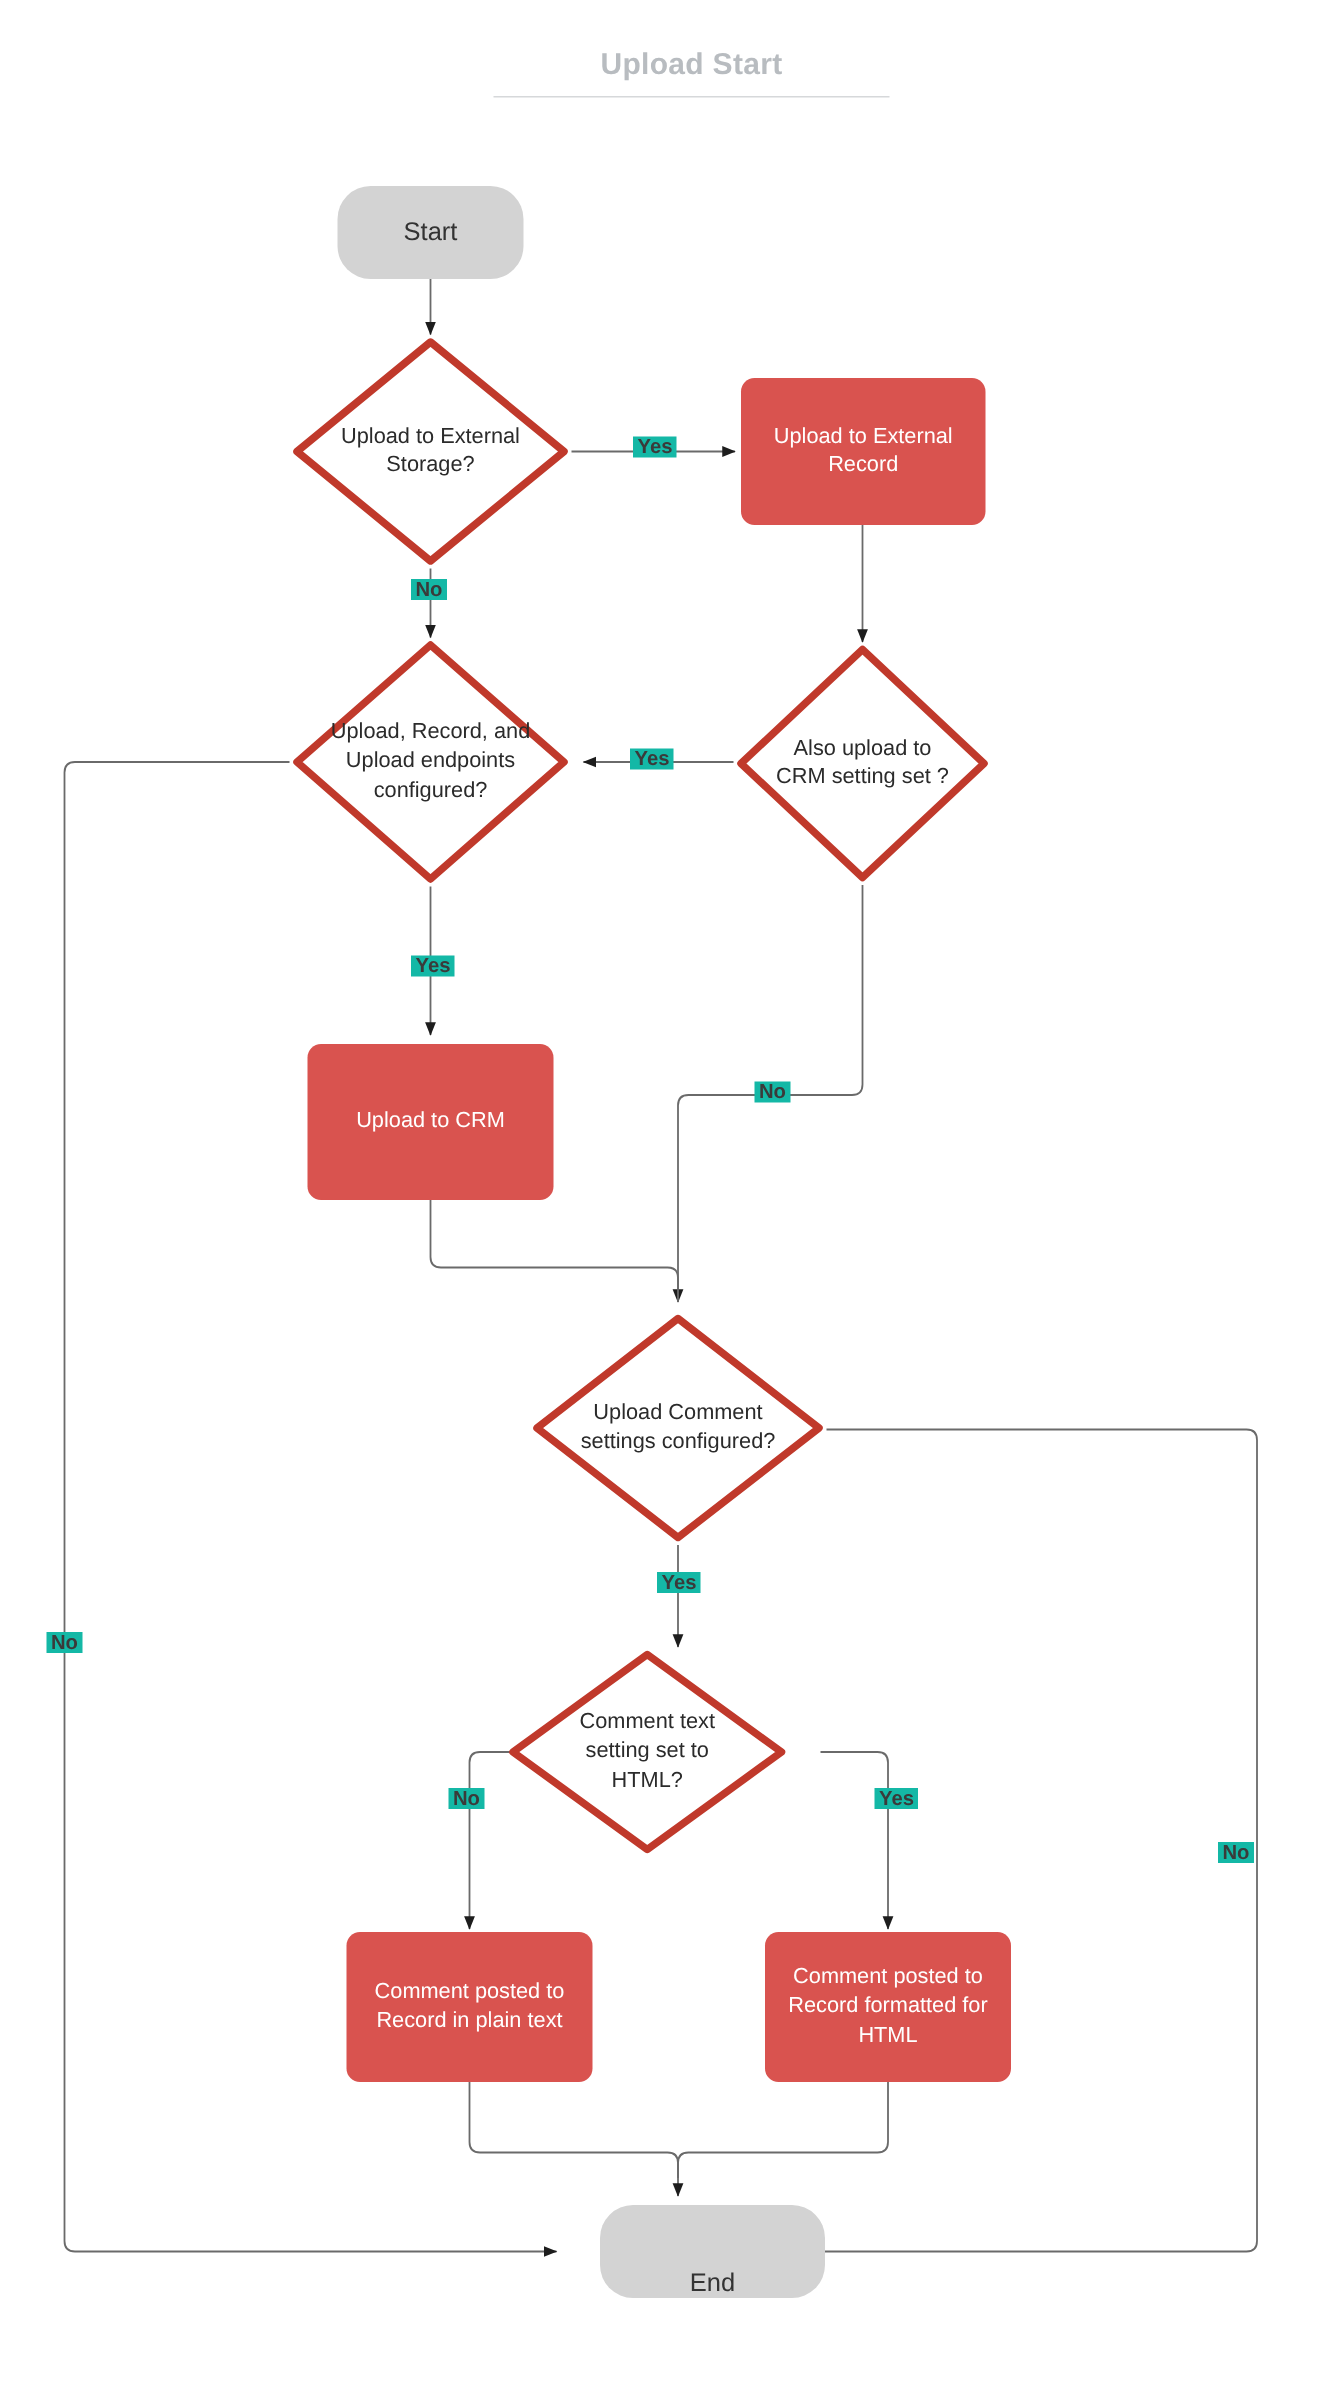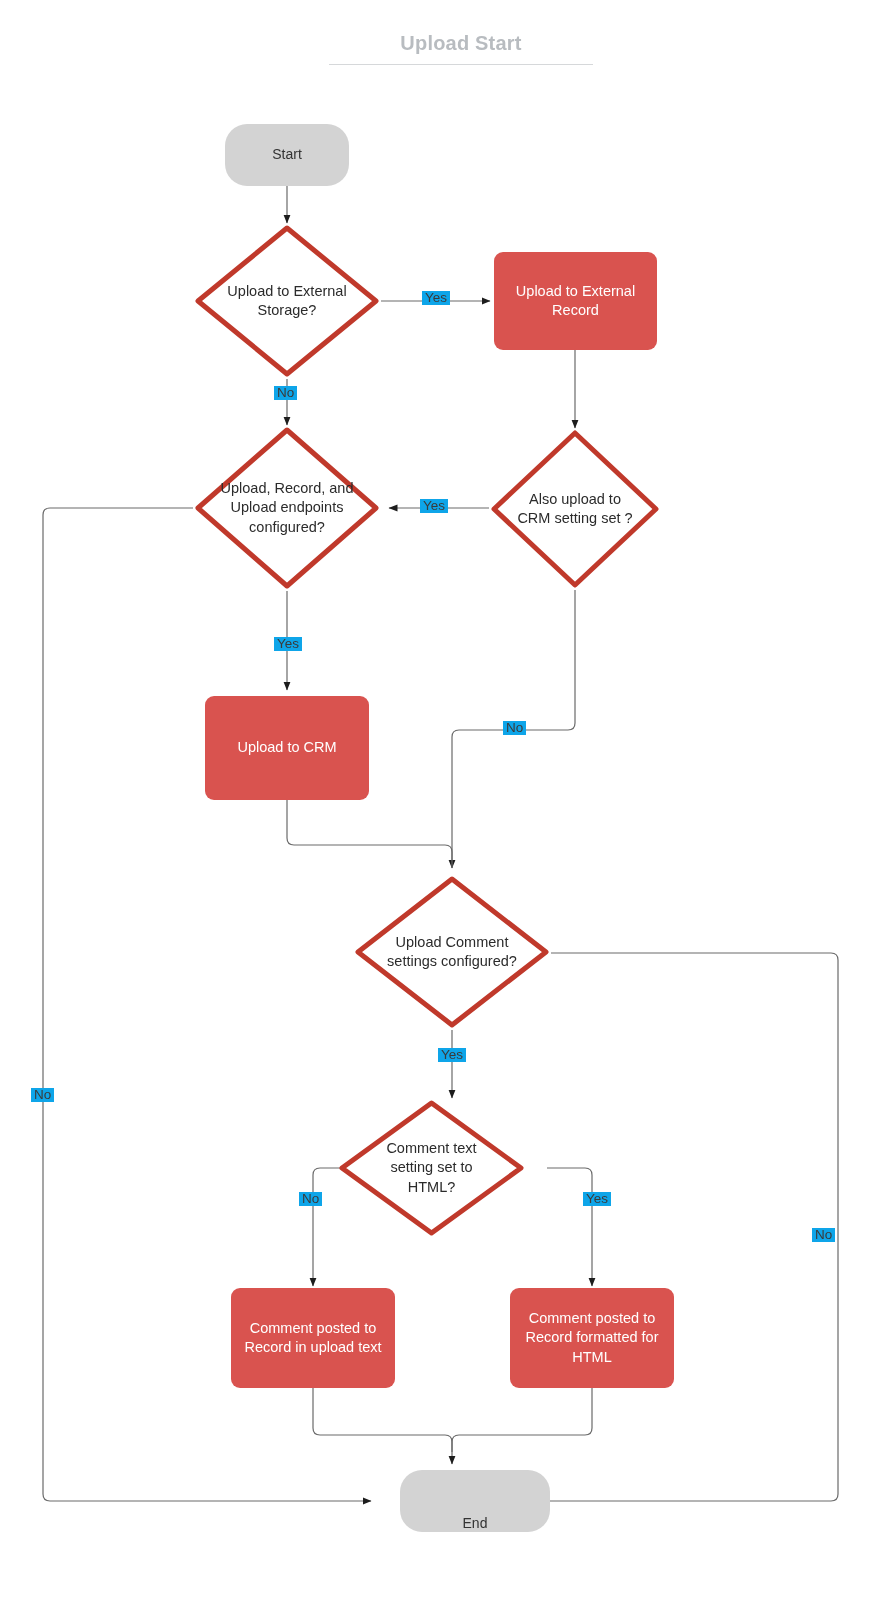--- a/index.html
+++ b/index.html
@@ -30,21 +30,21 @@
     display: flex;
     align-items: center;
     justify-content: center;
     text-align: center;
   }
   
   .terminal {
     background: #d3d3d3;
     border-radius: 22px;
     color: #333333;
-    font-size: 14px;
+    font-size: 17px;
     line-height: 1.25;
   }
   
   .process {
     background: #d9534f;
     border-radius: 9px;
     color: #ffffff;
     font-size: 14.5px;
     line-height: 1.32;
     padding: 4px 8px;
@@ -65,24 +65,25 @@
     color: #2b2b2b;
     font-size: 14.5px;
     line-height: 1.32;
     white-space: nowrap;
   }
   
   .edge-label {
     position: absolute;
     font-size: 13.5px;
     color: #3a3a3a;
-    background: #0ea5e9;
+    background: #14b8a6;
     padding: 0 3px;
     white-space: nowrap;
     line-height: 1;
+    font-weight: bold;
   }
   
   #title-wrap {
     position: absolute;
     left: 329px;
     top: 30px;
     width: 264px;
     text-align: center;
   }
   #title-text {
@@ -230,21 +231,21 @@
     <div class="dlabel">
       <div>Comment text</div>
       <div>setting set to</div>
       <div>HTML?</div>
     </div>
   </div>
 
   <div class="node process" style="left:231px; top:1288px; width:164px; height:100px;">
     <div>
       <div>Comment posted to</div>
-      <div>Record in upload text</div>
+      <div>Record in plain text</div>
     </div>
   </div>
 
   <div class="node process" style="left:510px; top:1288px; width:164px; height:100px;">
     <div>
       <div>Comment posted to</div>
       <div>Record formatted for</div>
       <div>HTML</div>
     </div>
   </div>

